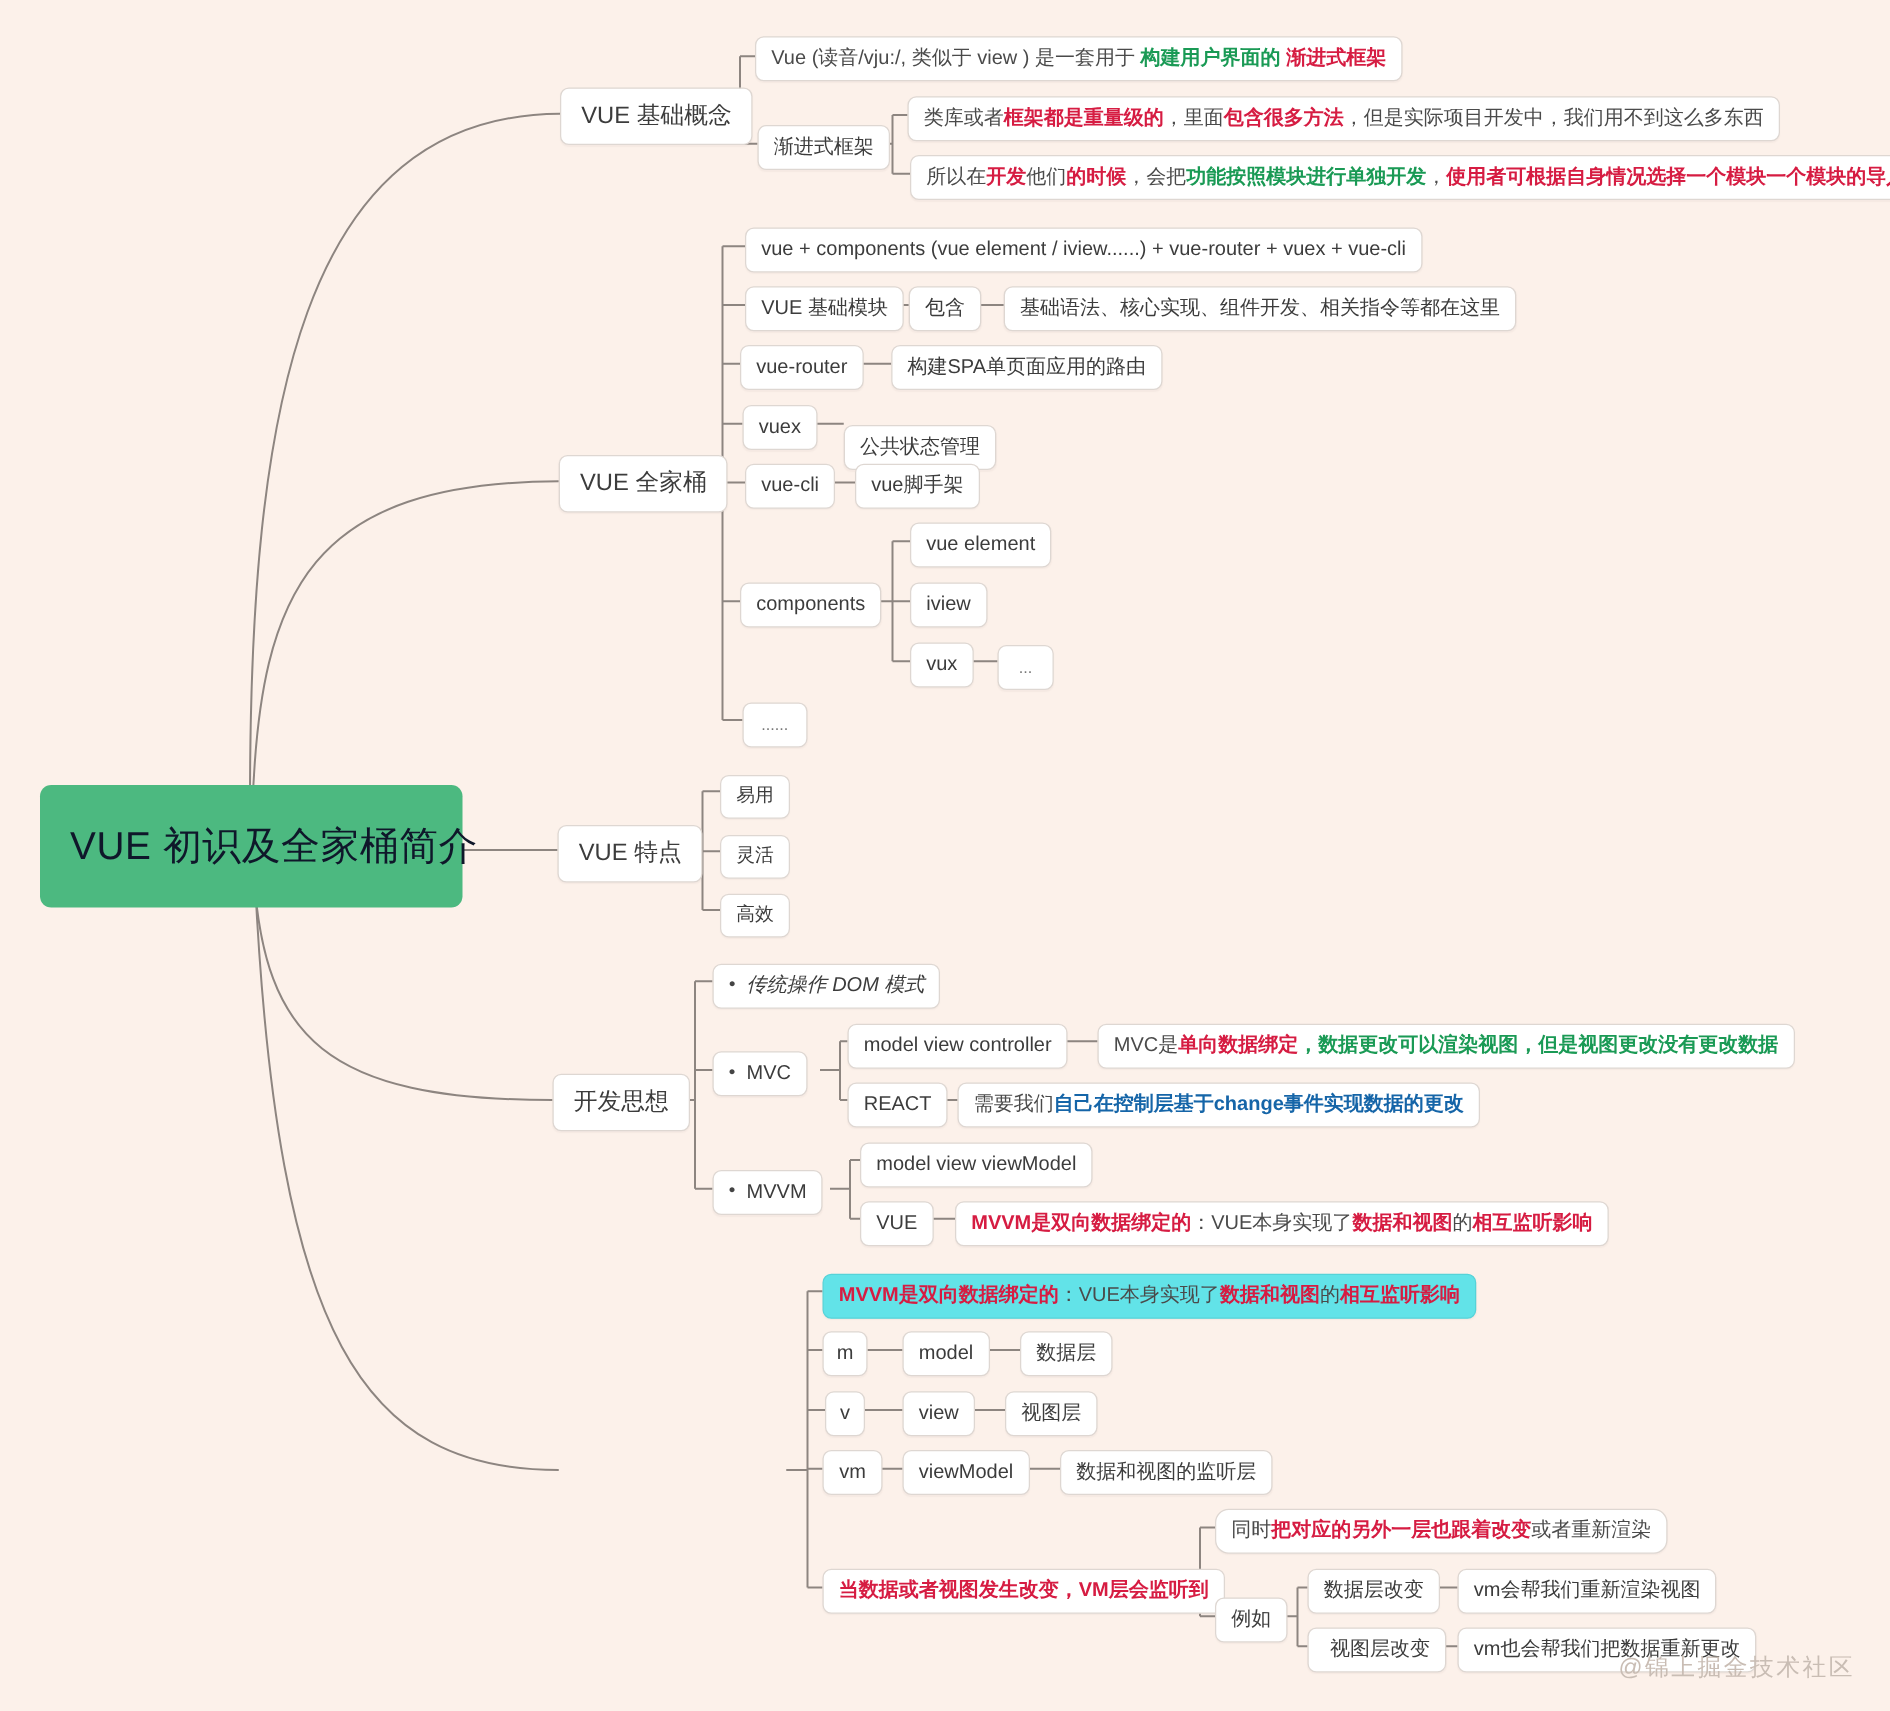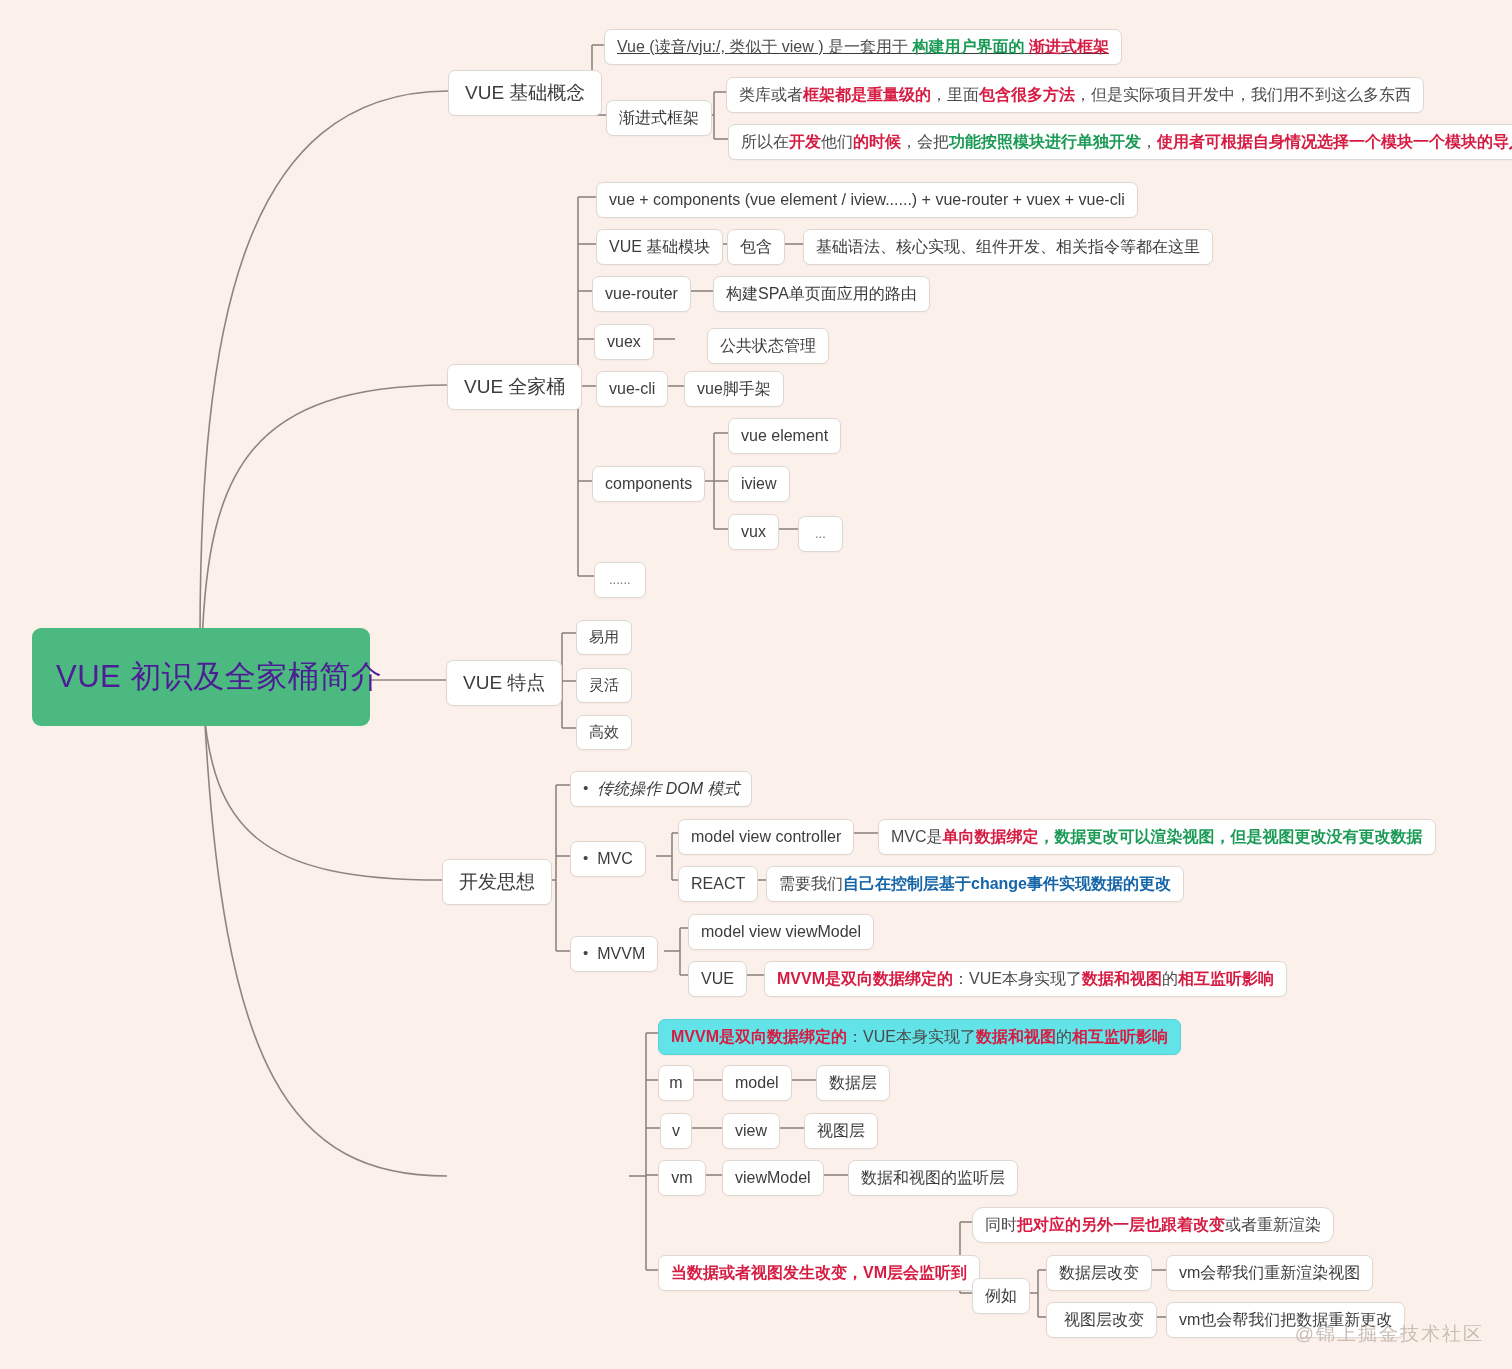--- a/index.html
+++ b/index.html
@@ -23,21 +23,21 @@
     font-size:16px;
     line-height:1.25;
     padding:7px 12px;
     white-space:nowrap;
     box-shadow:0 1px 1px rgba(120,100,90,.05);
   }
   .node.root{
     background:#4cb980;
     border:none;
     border-radius:9px;
-    color:#4c1d95;
+    color:#0f172a;
     font-size:31px;
     padding:0 24px;
     display:flex;align-items:center;
     box-shadow:none;
     letter-spacing:.5px;
   }
   .node.lvl1{font-size:19px;padding:10px 16px;}
   .node.small{font-size:15px;}
   .node.tiny{font-size:13px;color:#777;}
   .node.bullet::before{
@@ -160,21 +160,21 @@
       <path d="M1038,1317 L1046,1317"></path>
       <path d="M1140,1270 L1166,1270"></path>
       <path d="M1140,1317 L1166,1317"></path>
     </g>
   </svg>
 
   <div class="node root" style="left:32px;top:628px;width:338px;height:98px;">VUE 初识及全家桶简介</div>
 
   <div class="node lvl1" style="left:448px;top:70px;">VUE 基础概念</div>
 
-  <div class="node" style="left:604px;top:29px;text-decoration:underline;">
+  <div class="node" style="left:604px;top:29px;">
     <span class="k">Vue (读音/vju:/, 类似于 view ) 是一套用于</span>
     <span class="g">构建用户界面的</span>
     <span class="r">渐进式框架</span>
   </div>
 
   <div class="node" style="left:606px;top:100px;">渐进式框架</div>
 
   <div class="node" style="left:726px;top:77px;">
     <span class="k">类库或者</span><span class="r">框架都是重量级的</span><span class="k">，里面</span><span class="r">包含很多方法</span><span class="k">，但是实际项目开发中，我们用不到这么多东西</span>
   </div>
@@ -188,21 +188,21 @@
   <div class="node" style="left:596px;top:182px;">vue + components (vue element / iview......) + vue-router + vuex + vue-cli</div>
 
   <div class="node" style="left:596px;top:229px;">VUE 基础模块</div>
   <div class="node" style="left:727px;top:229px;">包含</div>
   <div class="node" style="left:803px;top:229px;">基础语法、核心实现、组件开发、相关指令等都在这里</div>
 
   <div class="node" style="left:592px;top:276px;">vue-router</div>
   <div class="node" style="left:713px;top:276px;">构建SPA单页面应用的路由</div>
 
   <div class="node" style="left:594px;top:324px;">vuex</div>
-  <div class="node" style="left:675px;top:328px;margin-left:32px;">公共状态管理</div>
+  <div class="node" style="left:675px;top:340px;">公共状态管理</div>
 
   <div class="node" style="left:596px;top:371px;">vue-cli</div>
   <div class="node" style="left:684px;top:371px;">vue脚手架</div>
 
   <div class="node" style="left:592px;top:466px;">components</div>
   <div class="node" style="left:728px;top:418px;">vue element</div>
   <div class="node" style="left:728px;top:466px;">iview</div>
   <div class="node" style="left:728px;top:514px;">vux</div>
   <div class="node tiny" style="left:798px;top:516px;padding:9px 16px;">...</div>
 

